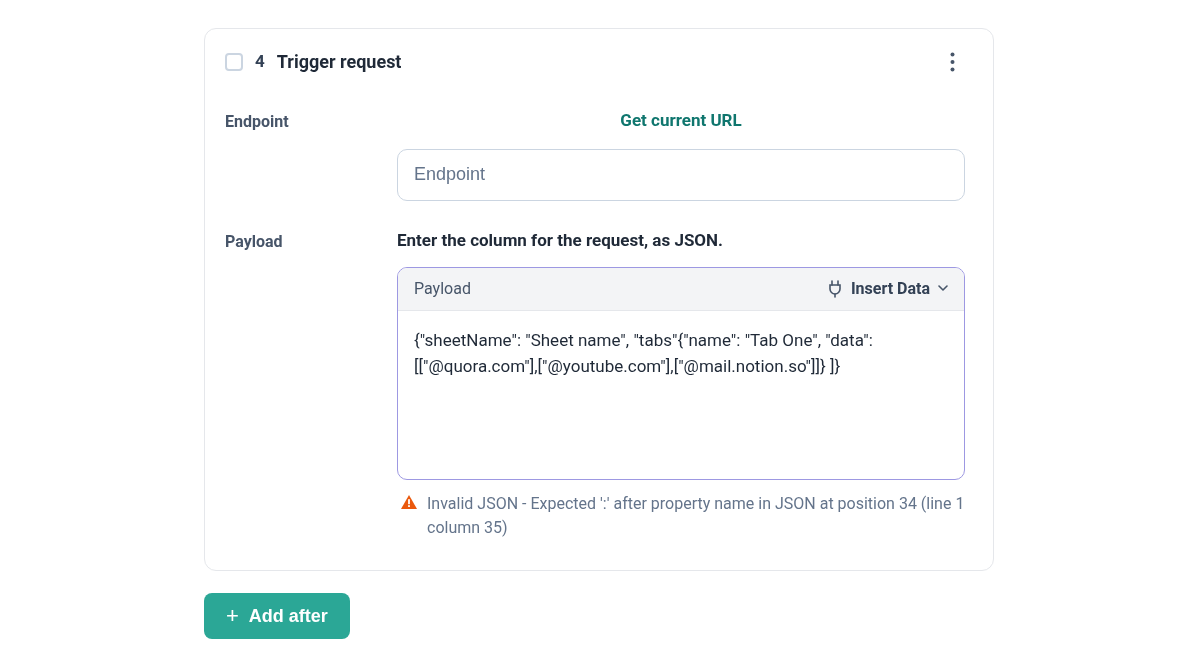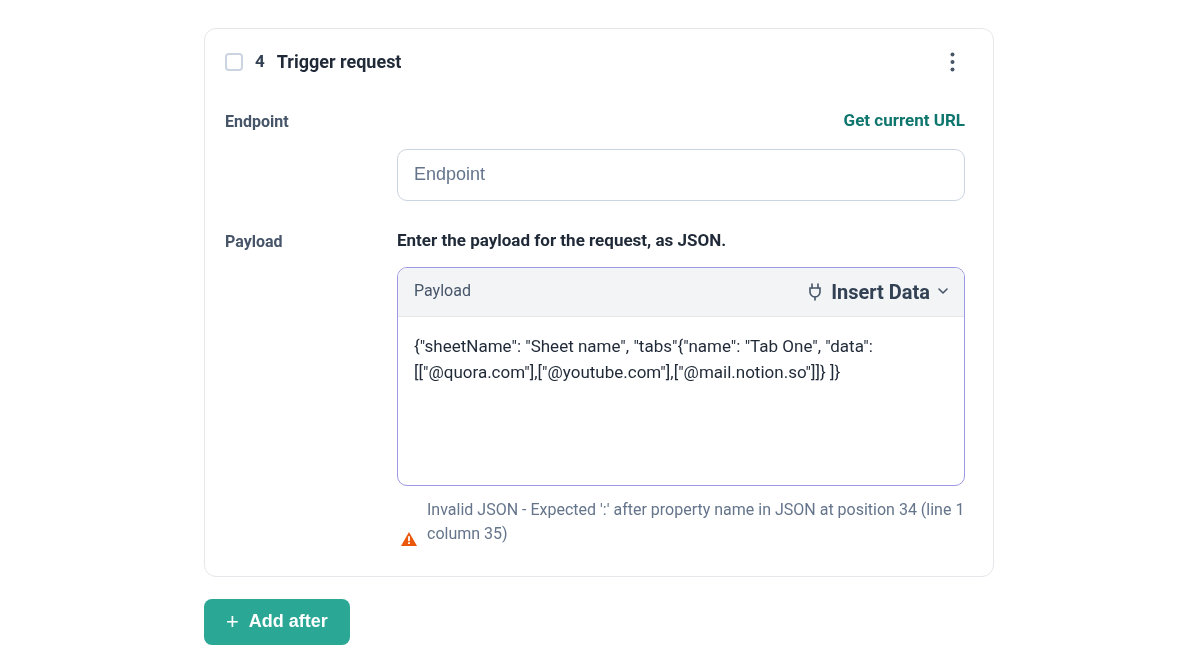--- a/index.html
+++ b/index.html
@@ -72,21 +72,21 @@
     color: #475569;
     font-weight: 700;
     font-size: 16px;
     flex-shrink: 0;
   }
   .field-col {
     flex: 1;
   }
   .right-link {
     display: flex;
-    justify-content: flex-end;
+    justify-content: center;
     margin-bottom: 16px;
   }
   .teal-link {
     color: #0f766e;
     font-weight: 700;
     font-size: 17px;
     cursor: pointer;
   }
   .input {
     width: 100%;
@@ -122,42 +122,42 @@
   .code-head-label {
     color: #475569;
     font-size: 16px;
   }
   .insert-data {
     display: flex;
     align-items: center;
     gap: 8px;
     color: #334155;
     font-weight: 700;
-    font-size: 20px;
+    font-size: 16px;
     cursor: pointer;
     justify-content: space-between;
   }
   .code-body {
     padding: 16px;
     min-height: 150px;
   }
   .code-body textarea {
     width: 100%;
     height: 130px;
     border: none;
     outline: none;
     resize: none;
     font-family: inherit;
     font-size: 17px;
     color: #1f2937;
     line-height: 1.55;
   }
   .error-row {
     display: flex;
-    align-items: flex-end;
+    align-items: flex-start;
     gap: 10px;
     margin-top: 12px;
   }
   .error-icon {
     margin-top: 3px;
     margin-left: 4px;
     flex-shrink: 0;
   }
   .error-text {
     color: #64748b;
@@ -213,21 +213,21 @@
         <div class="right-link">
           <span class="teal-link">Get current URL</span>
         </div>
         <input class="input" type="text" placeholder="Endpoint" style="">
       </div>
     </div>
 
     <div class="row">
       <div class="label-col">Payload</div>
       <div class="field-col">
-        <div class="helper">Enter the payload for the request, as JSON.</div>
+        <div class="helper">Enter the column for the request, as JSON.</div>
         <div class="code-box">
           <div class="code-head">
             <span class="code-head-label">Payload</span>
             <div class="insert-data">
               <svg width="16" height="18" viewBox="0 0 16 18" fill="none" stroke="#475569" stroke-width="1.6" stroke-linecap="round">
                 <path d="M5 1 V5"></path>
                 <path d="M11 1 V5"></path>
                 <path d="M3 5 H13 V9 A5 5 0 0 1 8 14 A5 5 0 0 1 3 9 V5 Z"></path>
                 <path d="M8 14 V17"></path>
               </svg>

